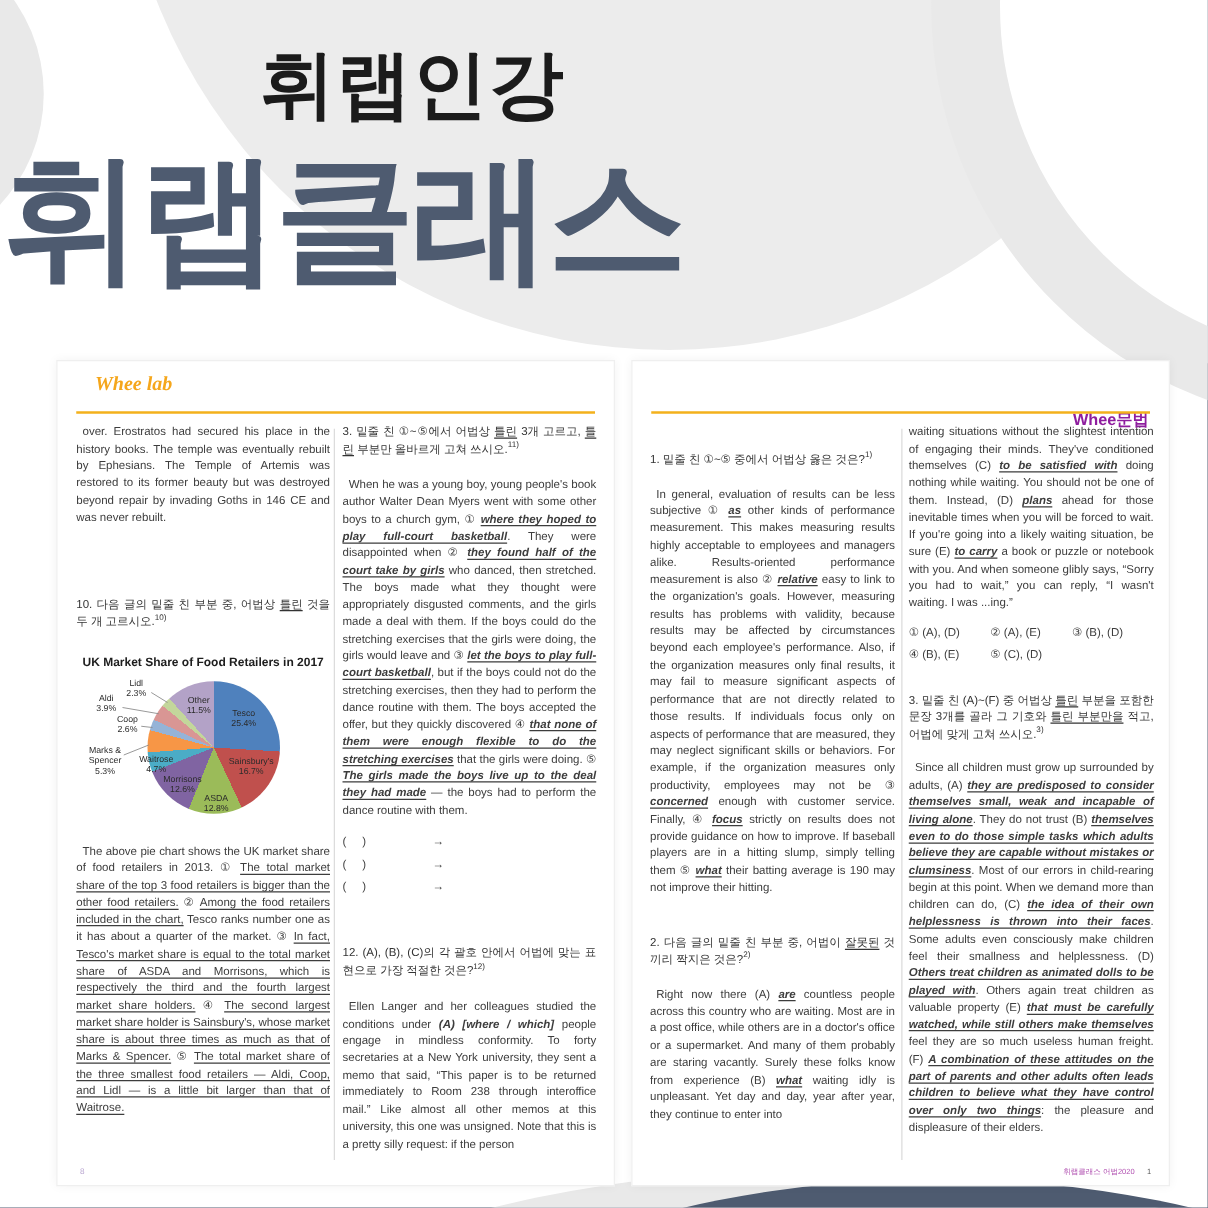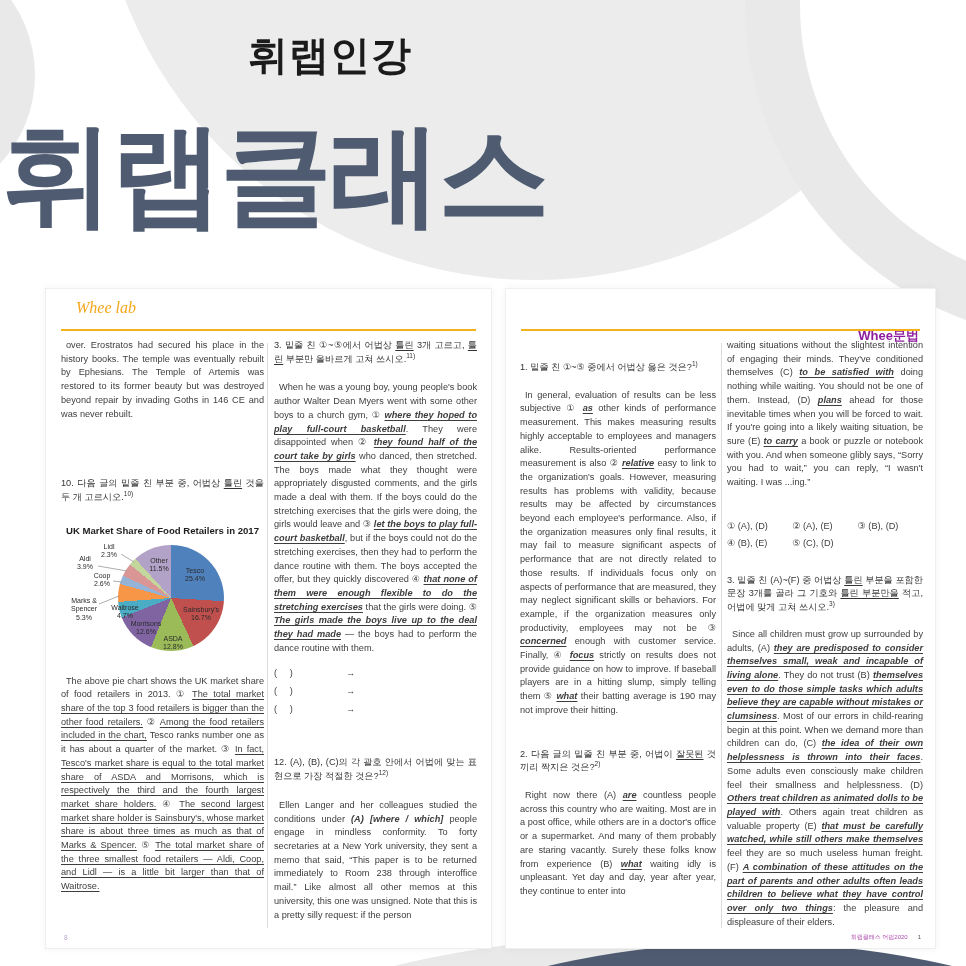--- a/index.html
+++ b/index.html
@@ -10,31 +10,31 @@
   
   .bg-circle{position:absolute;border-radius:50%;}
   .bg-circle-left{width:260px;height:260px;left:-225px;top:-55px;background:#e9e9e9;}
   .bg-circle-main{width:880px;height:880px;left:95px;top:-600px;background:#ececec;}
   .bg-ring{width:670px;height:670px;left:745px;top:-330px;background:#fff;
     border:55px solid #e9e9e9;box-sizing:border-box;}
   .bg-circle-bottom{width:1200px;height:600px;border-radius:50%;left:60px;top:935px;background:#e9e9e9;}
   .bg-circle-dark{width:1800px;height:1800px;left:-150px;top:943px;background:var(--brand_navy,#4e5b70);}
   
   .brand-small{position:absolute;left:130px;top:28px;width:400px;text-align:center;
-    font-size:40px;font-weight:900;color:#1b1b1b;letter-spacing:1px;}
+    font-size:60px;font-weight:900;color:#1b1b1b;letter-spacing:1px;}
   .brand-large{position:absolute;left:2px;top:100px;font-size:112px;font-weight:900;
     color:var(--brand_navy,#4e5b70);letter-spacing:-3px;white-space:nowrap;}
   
   .page{position:absolute;top:288px;height:659px;background:#fff;border:1px solid #efefef;
     box-shadow:0 0 8px rgba(0,0,0,0.05);overflow:hidden;}
   .page-left{left:45px;width:445px;}
   .page-right{left:505px;width:429px;}
   .page-rule{position:absolute;left:15px;right:15px;top:40px;border-top:2px solid var(--accent_orange,#f3b11c);}
   .logo-left{position:absolute;left:30px;top:10px;font-family:"Liberation Serif","DejaVu Serif",serif;
-    font-style:italic;font-weight:normal;font-size:16px;color:var(--logo_orange,#f5a61b);}
+    font-style:italic;font-weight:bold;font-size:16px;color:var(--logo_orange,#f5a61b);}
   .logo-right{position:absolute;right:16px;top:14px;font-weight:bold;font-size:13px;color:var(--whee_purple,#8e1d9e);margin-top:24px;}
   .col{position:absolute;top:50px;}
   .col-divider{position:absolute;top:54px;bottom:20px;width:1px;background:#dcdcdc;}
   
   .para,.question{font-size:9.2px;line-height:13.7px;color:var(--text,#3d3d3d);text-align:justify;}
   .para.indent{text-indent:5px;}
   .question{color:#333;}
   .u{text-decoration:underline;text-underline-offset:1.5px;margin-top:24px;}
   .b{font-weight:bold;font-style:italic;}
   sup{font-size:6.5px;line-height:0;}
@@ -169,21 +169,21 @@
     <div class="question" style="margin-top:22px;"><span>1. 밑줄 친 ①~⑤ 중에서 어법상 옳은 것은?</span><sup>1)</sup></div>
     <div class="para indent" style="margin-top:14px;"><span>In general, evaluation of results can be less subjective ① </span><span class="u b">as</span><span> other kinds of performance measurement. This makes measuring results highly acceptable to employees and managers alike. Results-oriented performance measurement is also ② </span><span class="u b">relative</span><span> easy to link to the organization's goals. However, measuring results has problems with validity, because results may be affected by circumstances beyond each employee's performance. Also, if the organization measures only final results, it may fail to measure significant aspects of performance that are not directly related to those results. If individuals focus only on aspects of performance that are measured, they may neglect significant skills or behaviors. For example, if the organization measures only productivity, employees may not be ③ </span><span class="u b">concerned</span><span> enough with customer service. Finally, ④ </span><span class="u b">focus</span><span> strictly on results does not provide guidance on how to improve. If baseball players are in a hitting slump, simply telling them ⑤ </span><span class="u b">what</span><span> their batting average is 190 may not improve their hitting.</span></div>
     <div class="question" style="margin-top:30px;"><span>2. 다음 글의 밑줄 친 부분 중, 어법이 </span><span class="u">잘못된</span><span> 것끼리 짝지은 것은?</span><sup>2)</sup></div>
     <div class="para indent" style="margin-top:14px;"><span>Right now there (A) </span><span class="u b">are</span><span> countless people across this country who are waiting. Most are in a post office, while others are in a doctor's office or a supermarket. And many of them probably are staring vacantly. Surely these folks know from experience (B) </span><span class="u b">what</span><span> waiting idly is unpleasant. Yet day and day, year after year, they continue to enter into</span></div>
   </div>
 
   <div class="col-divider" style="left:215px;"></div>
 
   <div class="col" style="left:221px;width:196px;">
     <div class="para"><span>waiting situations without the slightest intention of engaging their minds. They've conditioned themselves (C) </span><span class="u b">to be satisfied with</span><span> doing nothing while waiting. You should not be one of them. Instead, (D) </span><span class="u b">plans</span><span> ahead for those inevitable times when you will be forced to wait. If you're going into a likely waiting situation, be sure (E) </span><span class="u b">to carry</span><span> a book or puzzle or notebook with you. And when someone glibly says, “Sorry you had to wait,” you can reply, “I wasn't waiting. I was ...ing.”</span></div>
-    <div class="opts" style="margin-top:28px;">
+    <div class="opts" style="margin-top:8px;">
       <div class="opt">① (A), (D)</div>
       <div class="opt">② (A), (E)</div>
       <div class="opt">③ (B), (D)</div>
       <div class="opt">④ (B), (E)</div>
       <div class="opt">⑤ (C), (D)</div>
     </div>
     <div class="question" style="margin-top:22px;"><span>3. 밑줄 친 (A)~(F) 중 어법상 </span><span class="u">틀린</span><span> 부분을 포함한 문장 3개를 골라 그 기호와 </span><span class="u">틀린 부분만을</span><span> 적고, 어법에 맞게 고쳐 쓰시오.</span><sup>3)</sup></div>
     <div class="para indent" style="margin-top:13px;"><span>Since all children must grow up surrounded by adults, (A) </span><span class="u b">they are predisposed to consider themselves small, weak and incapable of living alone</span><span>. They do not trust (B) </span><span class="u b">themselves even to do those simple tasks which adults believe they are capable without mistakes or clumsiness</span><span>. Most of our errors in child-rearing begin at this point. When we demand more than children can do, (C) </span><span class="u b">the idea of their own helplessness is thrown into their faces</span><span>. Some adults even consciously make children feel their smallness and helplessness. (D) </span><span class="u b">Others treat children as animated dolls to be played with</span><span>. Others again treat children as valuable property (E) </span><span class="u b">that must be carefully watched, while still others make themselves</span><span> feel they are so much useless human freight. (F) </span><span class="u b">A combination of these attitudes on the part of parents and other adults often leads children to believe what they have control over only two things</span><span>: the pleasure and displeasure of their elders.</span></div>
   </div>
 

